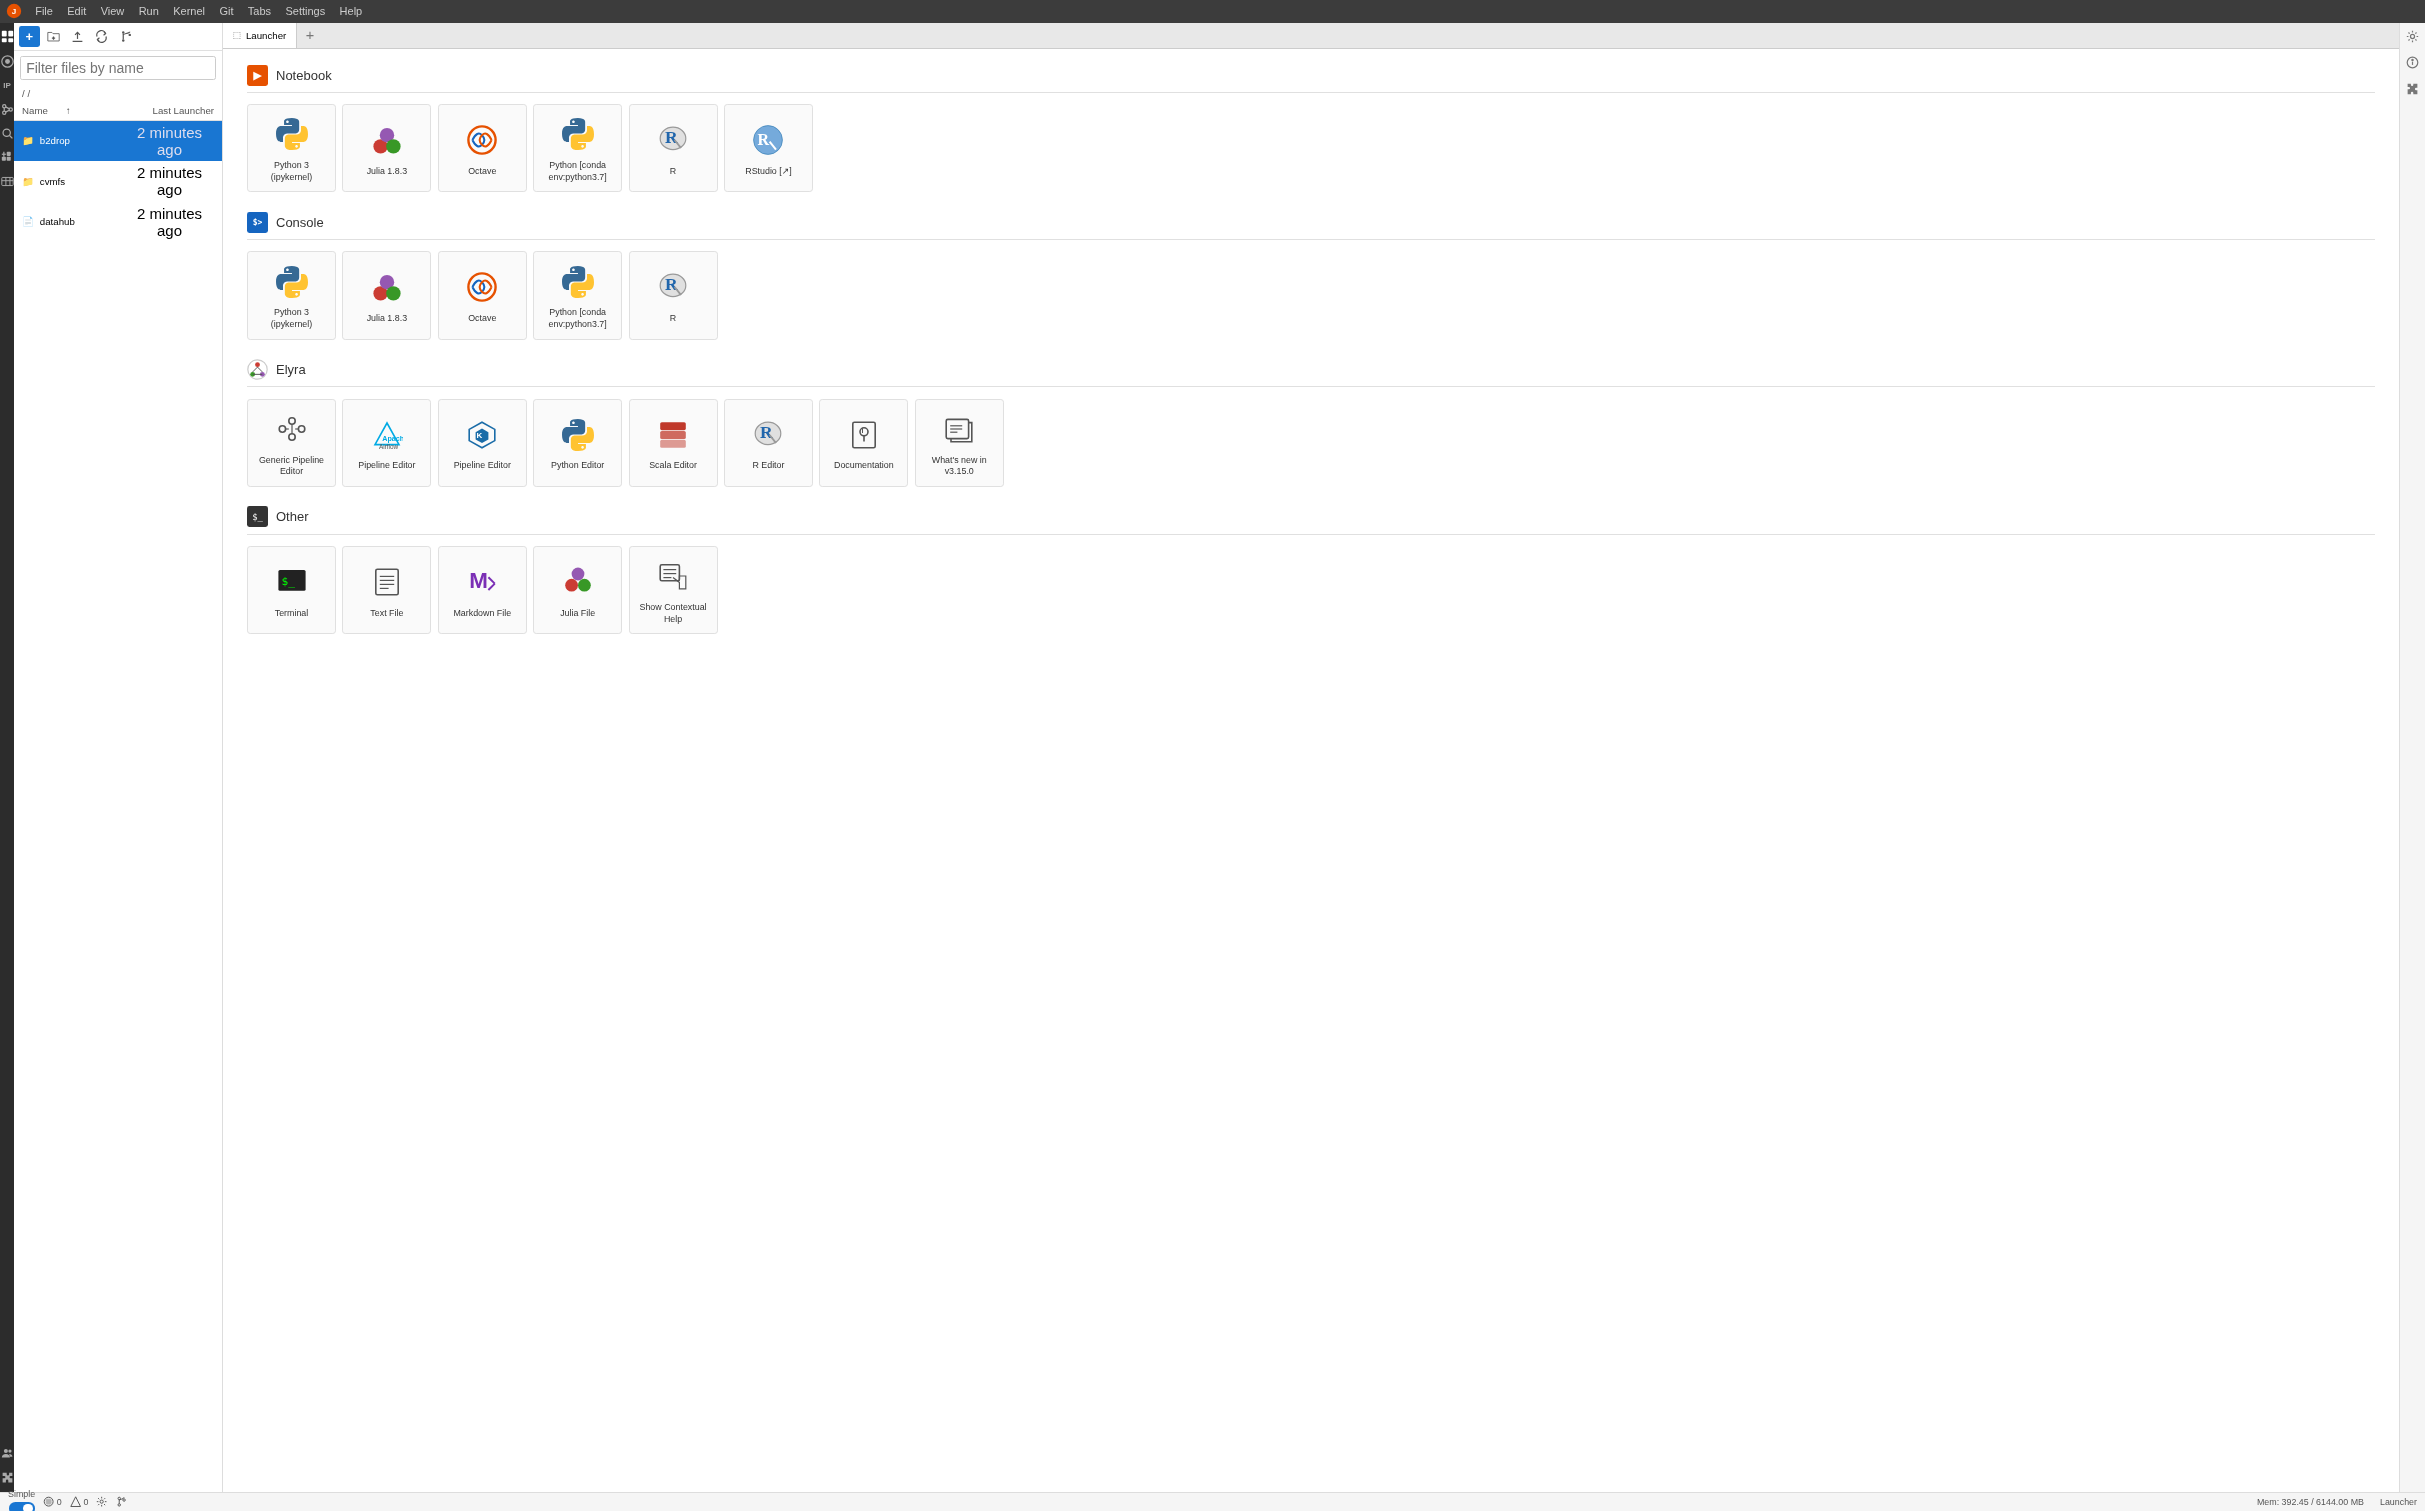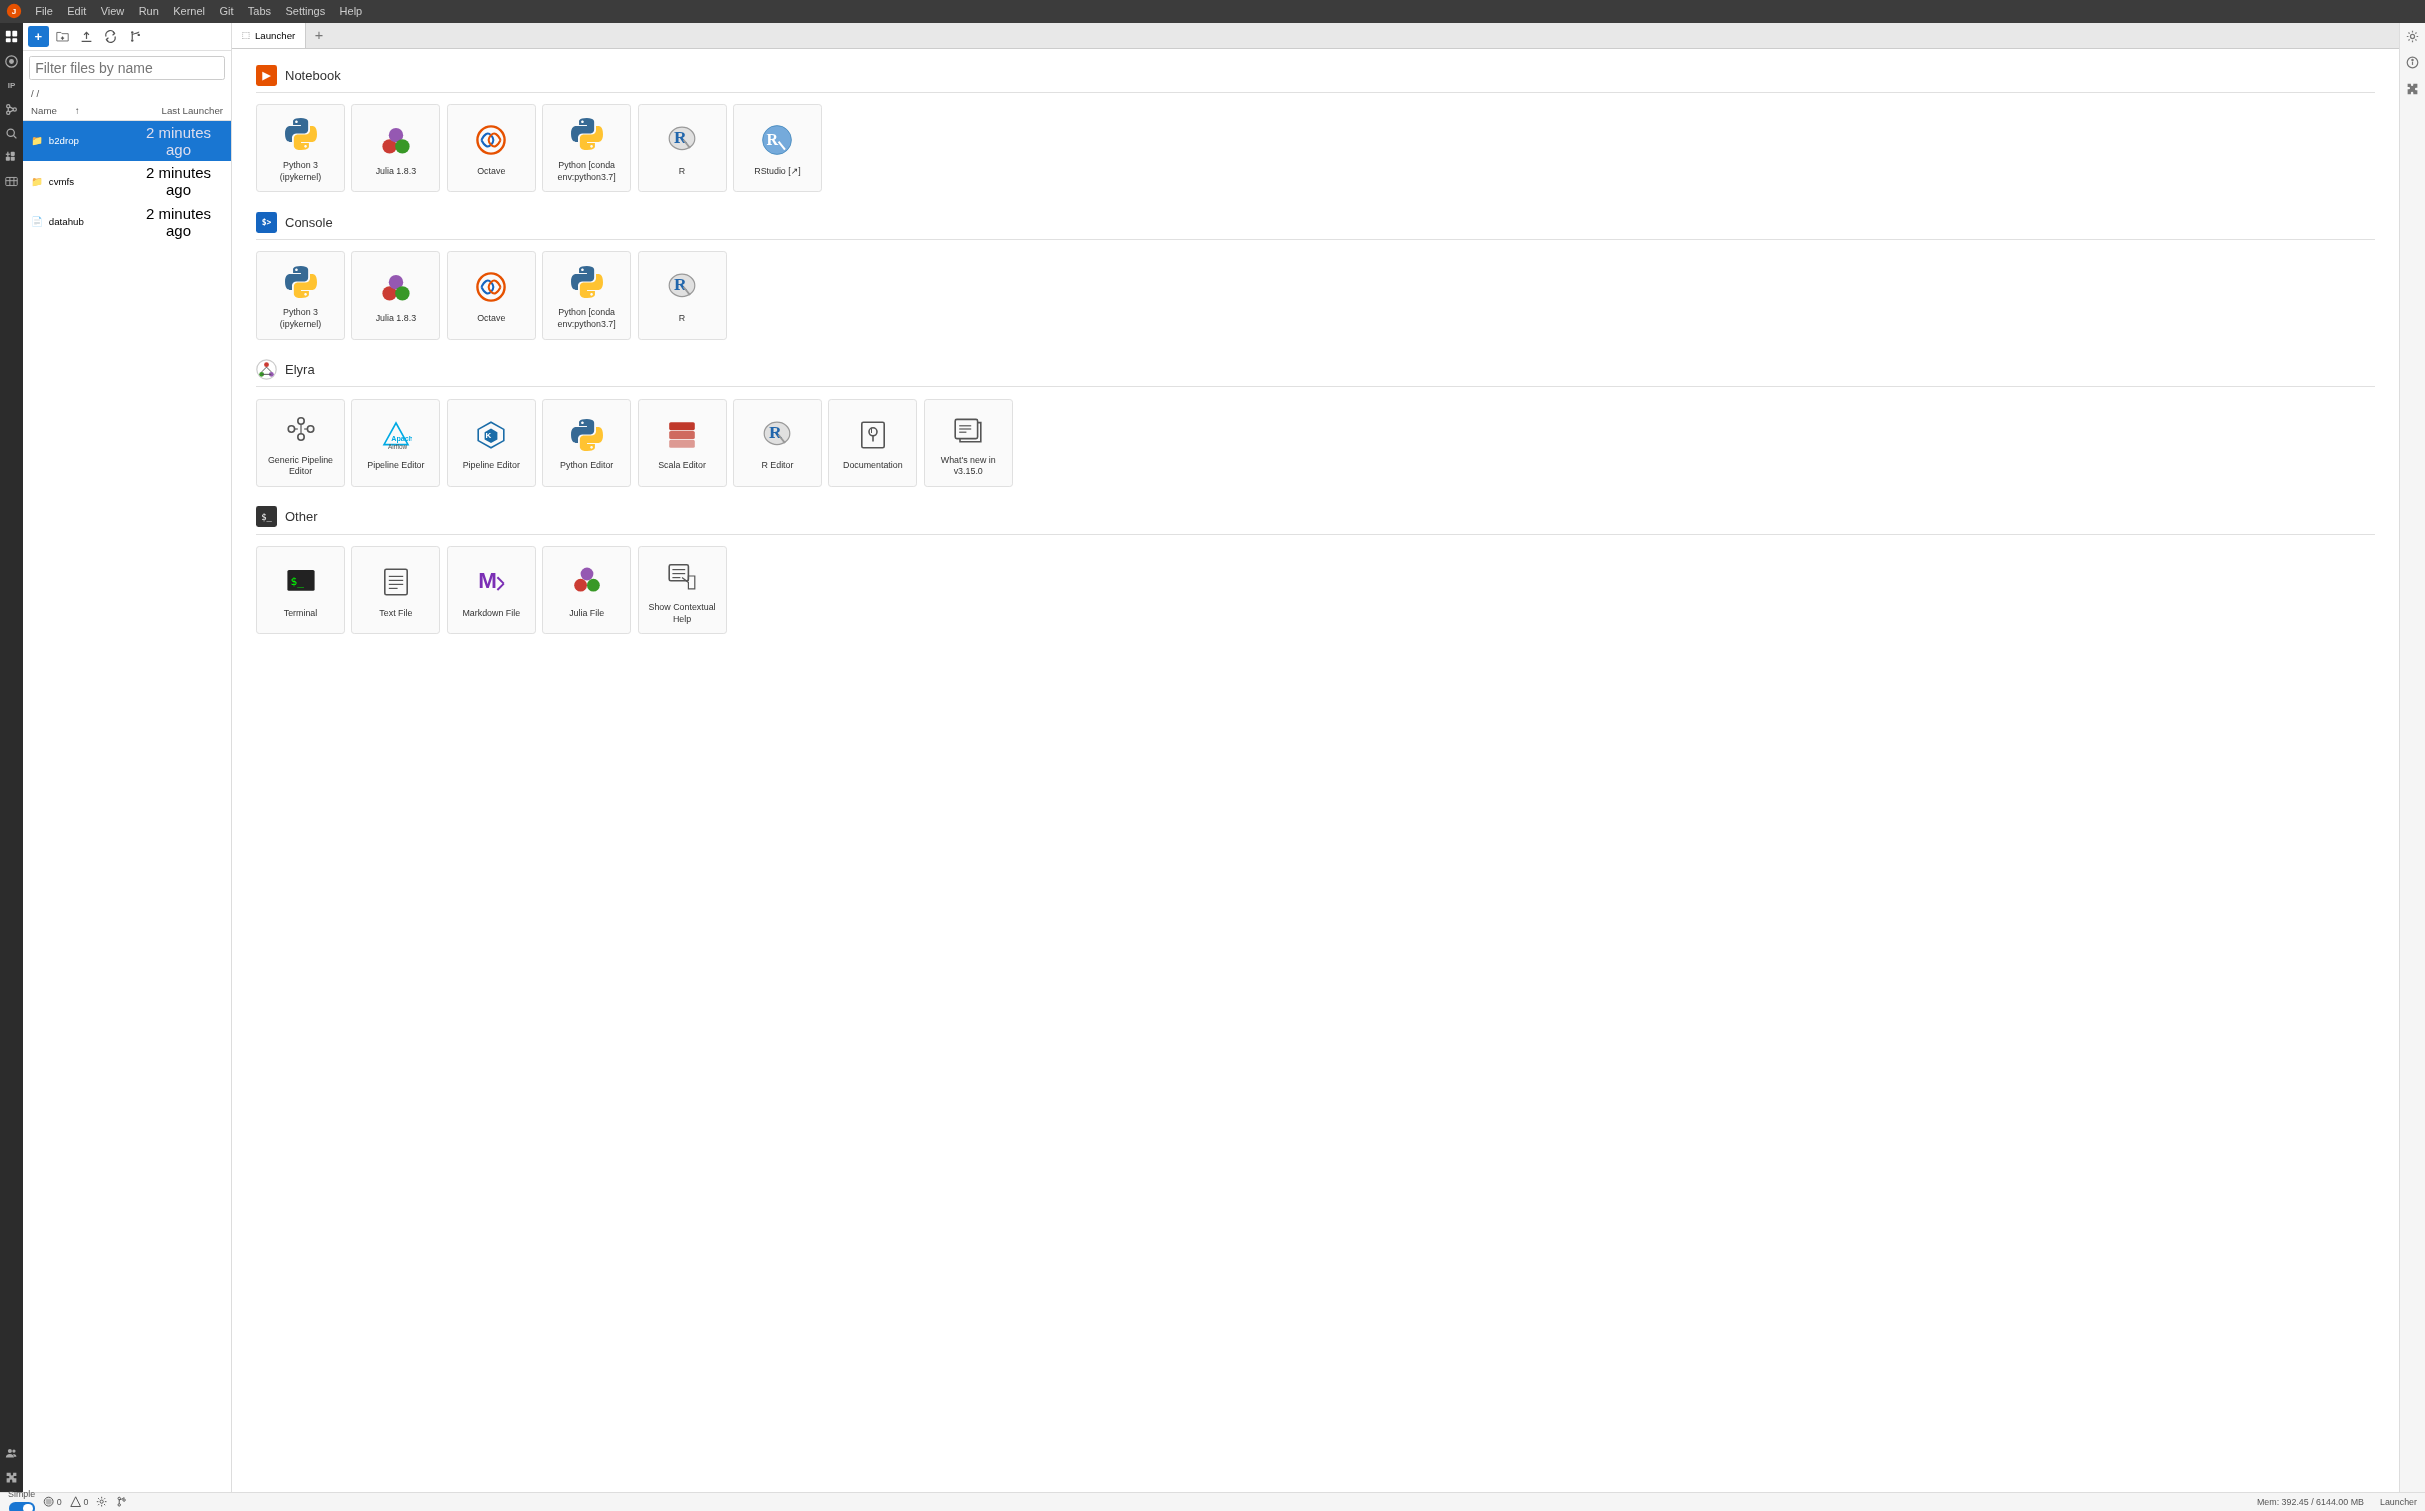--- a/index.html
+++ b/index.html
@@ -7,21 +7,21 @@
 
     
     .menubar { display: flex; align-items: center; background: #3c3c3c; color: #ccc; height: 22.5px; padding: 0 6.4px; gap: 1.6px; flex-shrink: 0; }
     .menubar-logo { width: 16px; height: 16px; margin-right: 4.8px; }
     .menubar-item { padding: 1.6px 6.4px; font-size: 11px; cursor: pointer; border-radius: 2.4px; }
 
     
     .main-layout { display: flex; flex: 1; overflow: hidden; }
 
     
-    .icon-bar { width: 23px; background: #2c2c2c; display: flex; flex-direction: column; align-items: center; padding: 3.2px 0; gap: 1.6px; flex-shrink: 0; }
+    .icon-bar { width: 14px; background: #2c2c2c; display: flex; flex-direction: column; align-items: center; padding: 3.2px 0; gap: 1.6px; flex-shrink: 0; }
     .icon-bar-btn { width: 22.5px; height: 22.5px; display: flex; align-items: center; justify-content: center; color: #aaa; cursor: pointer; border-radius: 2.4px; font-size: 11.3px; }
     .icon-bar-btn.active { color: #fff; }
     .icon-bar-spacer { flex: 1; }
 
     
     .sidebar { width: 209px; background: #fff; display: flex; flex-direction: column; border-right: 0.8px solid #ddd; flex-shrink: 0; }
     .sidebar-toolbar { display: flex; align-items: center; padding: 3.2px 4.8px; gap: 3.2px; border-bottom: 0.8px solid #e0e0e0; }
     .sidebar-toolbar-btn { width: 21px; height: 21px; display: flex; align-items: center; justify-content: center; background: #1976d2; color: #fff; border-radius: 2.4px; cursor: pointer; font-size: 13px; font-weight: bold; border: none; }
     .sidebar-toolbar-icon { width: 21px; height: 21px; display: flex; align-items: center; justify-content: center; color: #555; cursor: pointer; font-size: 11.3px; }
 

